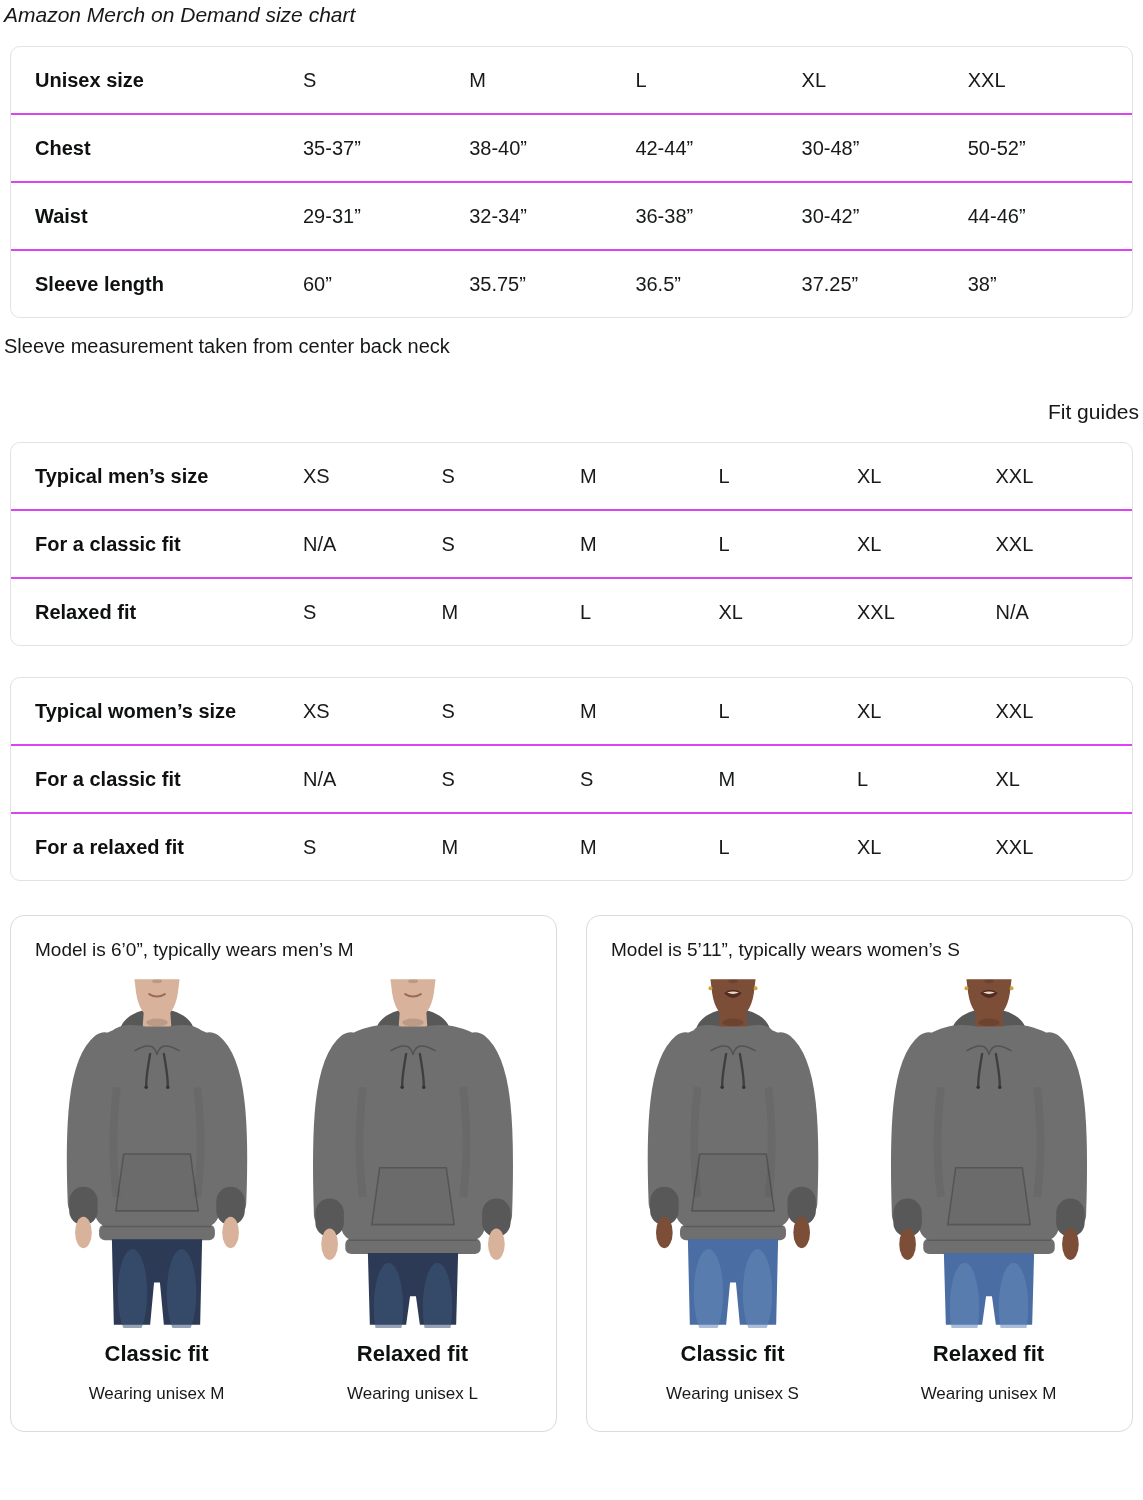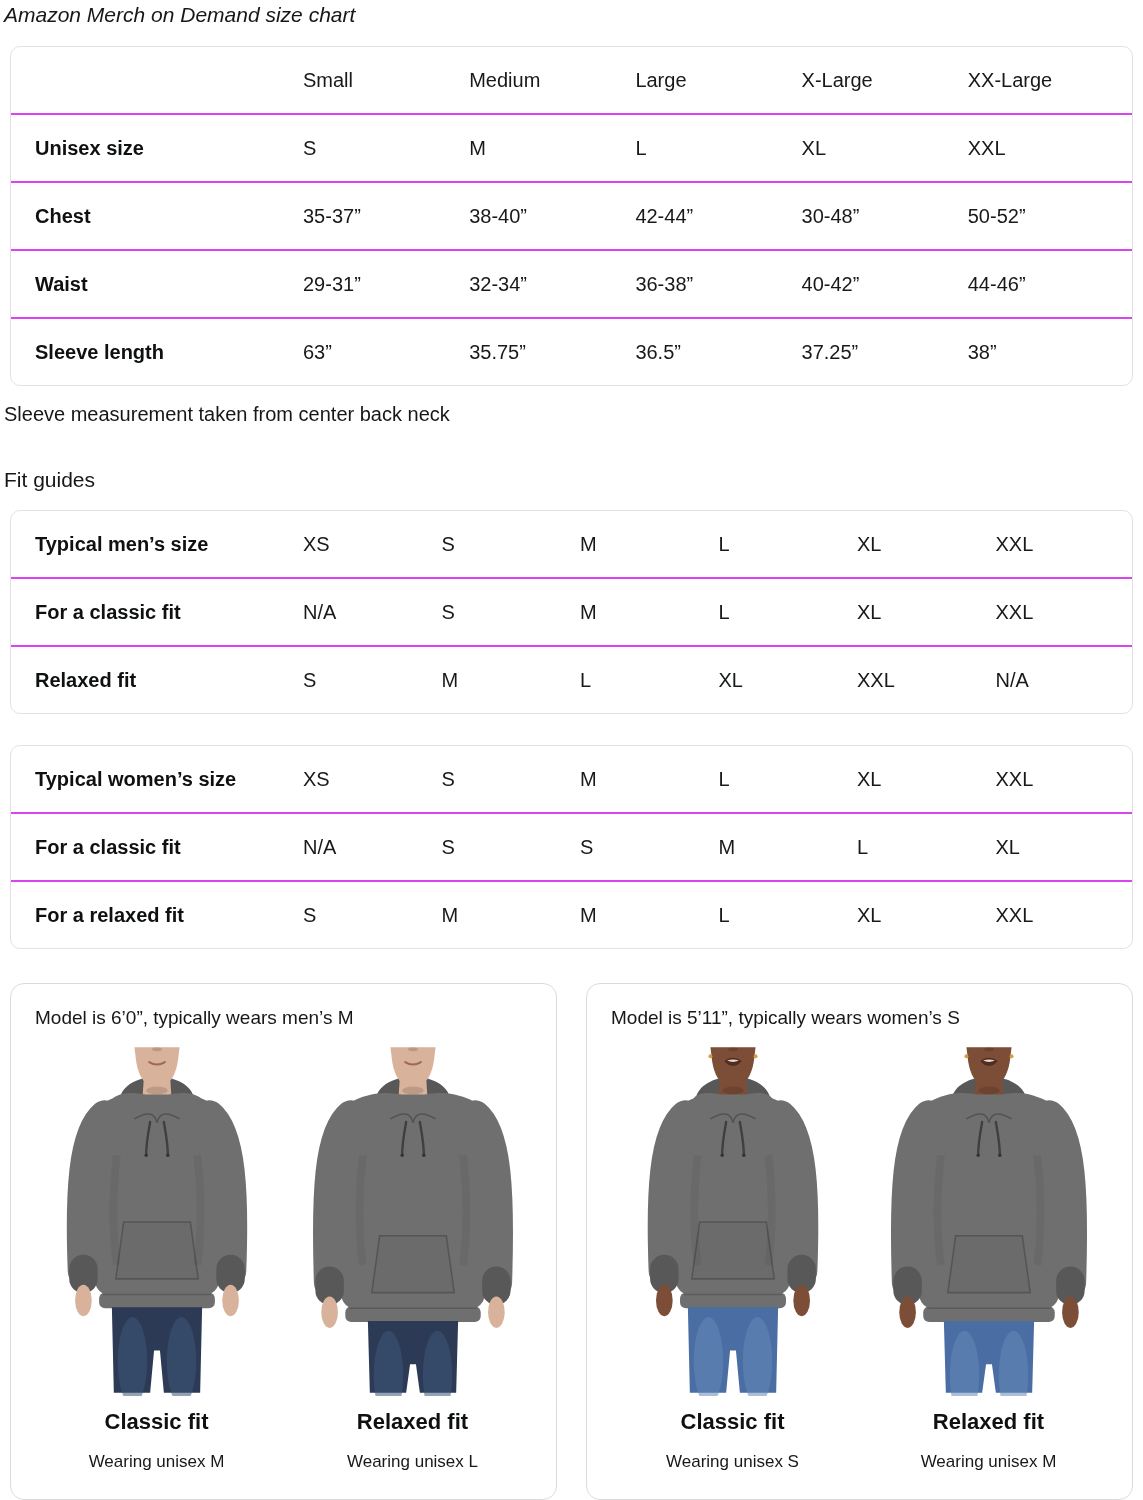--- a/index.html
+++ b/index.html
@@ -3,21 +3,21 @@
 <meta charset="utf-8">
 <style>
   html,body{margin:0;padding:0;background:#fff;}
   body{
     width:1143px;height:1500px;overflow:hidden;
     font-family:"Liberation Sans", sans-serif;
     color:#121414;
   }
   .page{padding:2px 0 0 4px;width:1139px;box-sizing:border-box;}
   h1.page-title{font-size:21px;font-weight:400;margin:0;line-height:26px;color:#151718;font-style:italic;}
-  h2.section-heading{font-size:21px;font-weight:400;margin:40px 0 0 0;line-height:26px;color:#151718;}
+  h2.section-heading{font-size:21px;font-weight:400;margin:40px 0 0 0;line-height:26px;color:#151718;text-align:right;}
   p.note{font-size:20px;margin:16px 0 0 0;line-height:25px;color:#151718;}
 
   table.chart{
     table-layout:fixed;border-collapse:separate;border-spacing:0;
     width:1123px;margin:18px 0 0 6px;
     border:1px solid #e2e2e2;border-radius:10px;
     font-size:20px;color:#17191a;
   }
   table.chart#fit-men-table{margin-top:17px;}
   table.chart#fit-women-table{margin-top:31px;}
@@ -52,28 +52,20 @@
   <table class="chart" id="size-chart-table">
       <colgroup>
         <col style="width: 290px;">
         <col>
         <col>
         <col>
         <col>
         <col>
       </colgroup>
       <tbody>
-        <tr class="head-row">
-          <th class="corner"></th>
-          <th class="col-head">Small</th>
-          <th class="col-head">Medium</th>
-          <th class="col-head">Large</th>
-          <th class="col-head">X-Large</th>
-          <th class="col-head">XX-Large</th>
-        </tr>
         <tr>
           <th class="row-label">Unisex size</th>
           <td class="size-cell">S</td>
           <td class="size-cell">M</td>
           <td class="size-cell">L</td>
           <td class="size-cell">XL</td>
           <td class="size-cell">XXL</td>
         </tr>
         <tr>
           <th class="row-label">Chest</th>
@@ -81,26 +73,26 @@
           <td class="size-cell">38-40”</td>
           <td class="size-cell">42-44”</td>
           <td class="size-cell">30-48”</td>
           <td class="size-cell">50-52”</td>
         </tr>
         <tr>
           <th class="row-label">Waist</th>
           <td class="size-cell">29-31”</td>
           <td class="size-cell">32-34”</td>
           <td class="size-cell">36-38”</td>
-          <td class="size-cell">40-42”</td>
+          <td class="size-cell">30-42”</td>
           <td class="size-cell">44-46”</td>
         </tr>
         <tr>
           <th class="row-label">Sleeve length</th>
-          <td class="size-cell">63”</td>
+          <td class="size-cell">60”</td>
           <td class="size-cell">35.75”</td>
           <td class="size-cell">36.5”</td>
           <td class="size-cell">37.25”</td>
           <td class="size-cell">38”</td>
         </tr>
       </tbody>
     </table>
 
   <p class="note">Sleeve measurement taken from center back neck</p>
 

